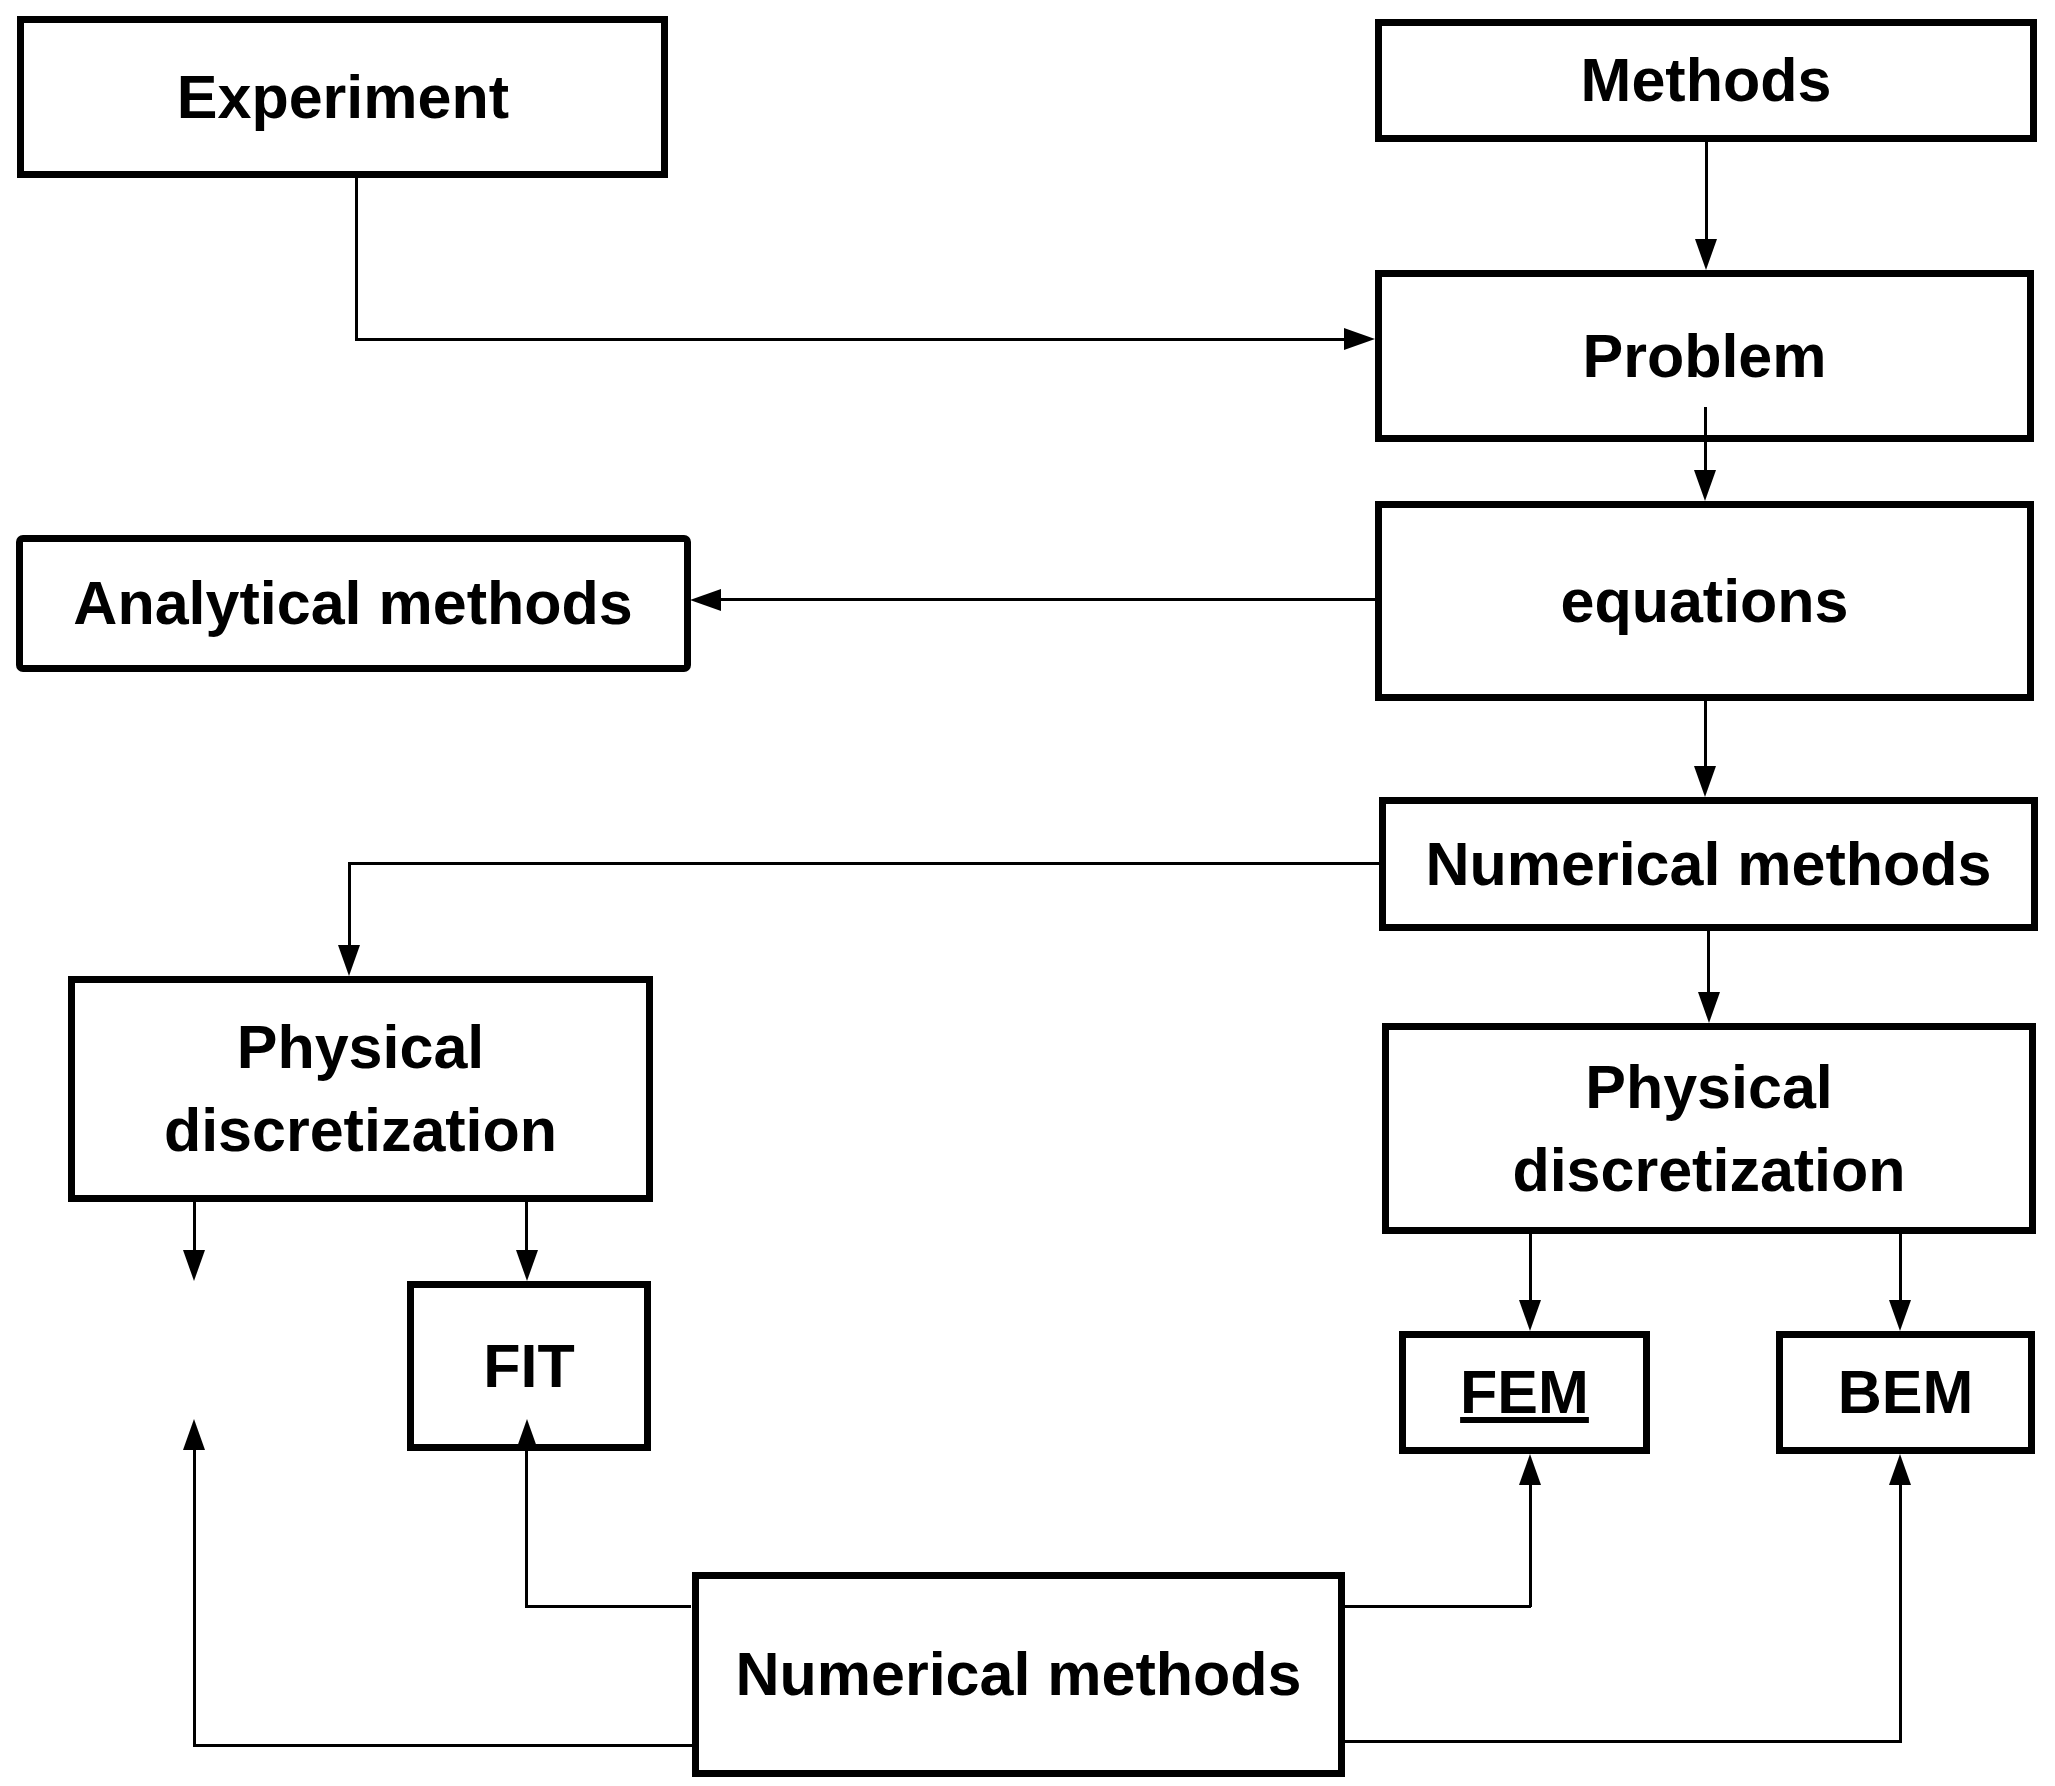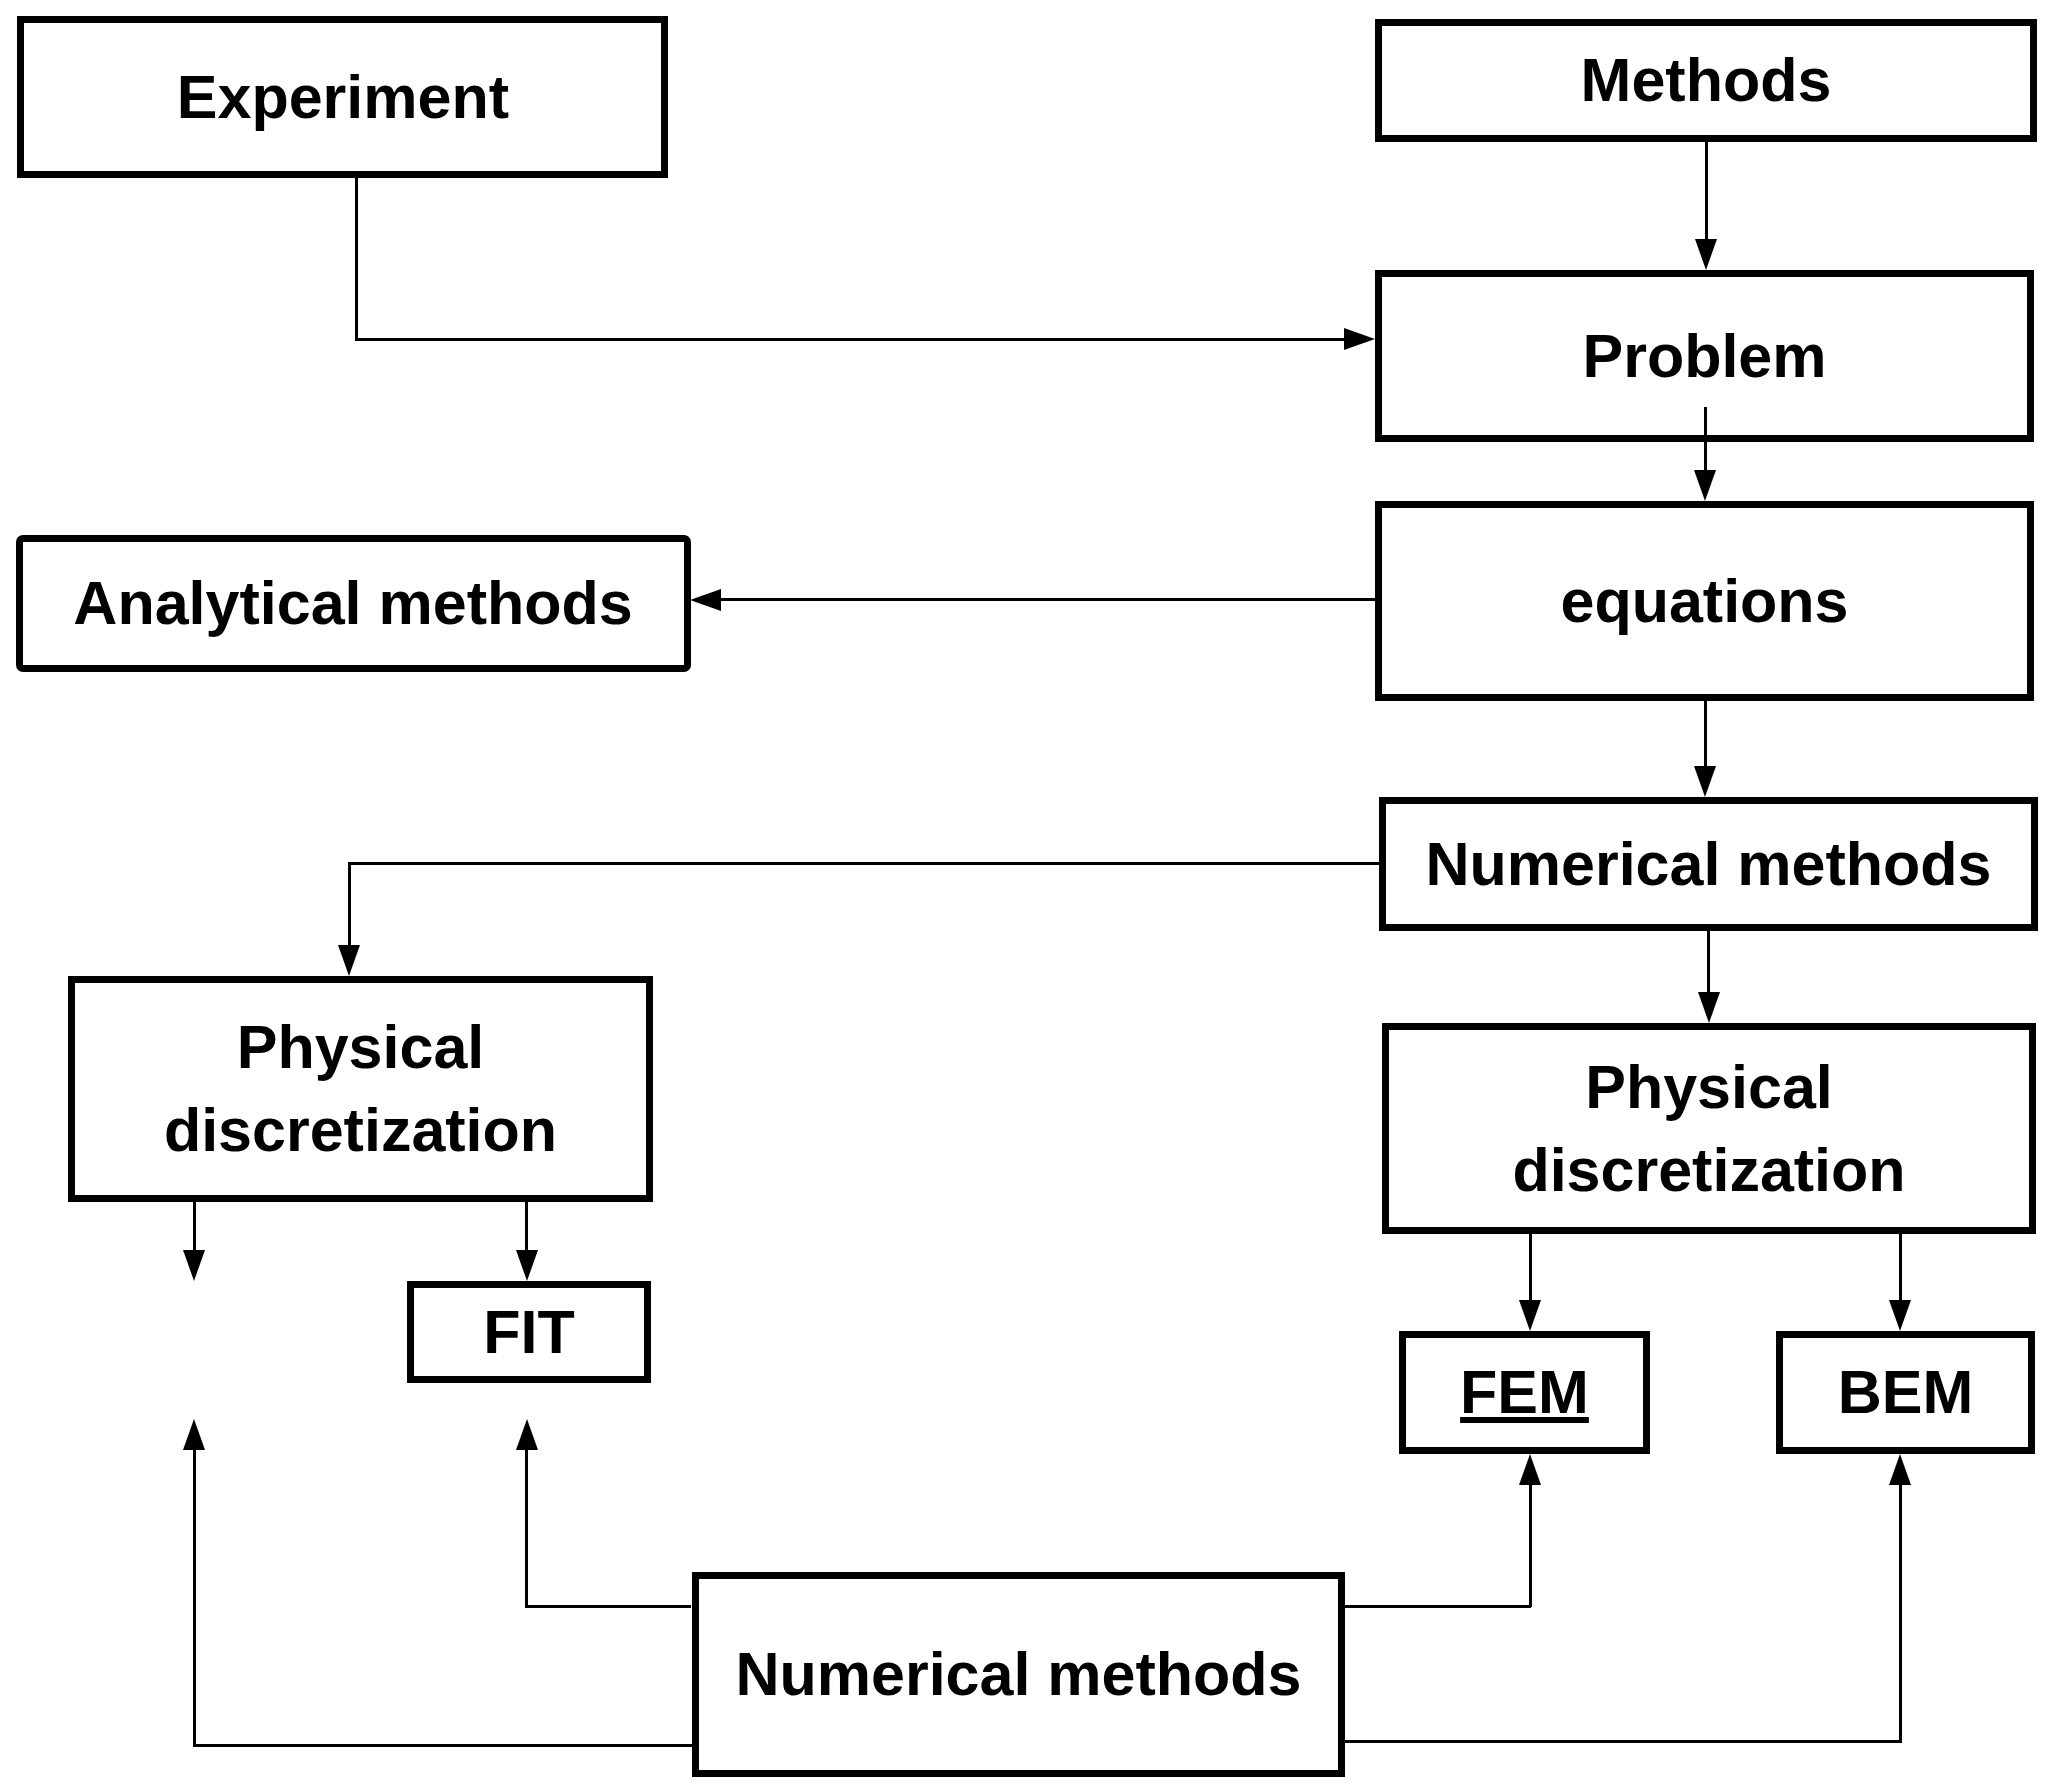--- a/index.html
+++ b/index.html
@@ -100,21 +100,21 @@
     <span>Physical</span>
     <span>discretization</span>
   </div>
 
   <div class="node" style="left:1382px; top:1023px; width:654px; height:211px;">
     <span>Physical</span>
     <span>discretization</span>
   </div>
 
 
-  <div class="node" style="left:407px; top:1281px; width:244px; height:102px;">
+  <div class="node" style="left:407px; top:1281px; width:244px; height:170px;">
     <span>FIT</span>
   </div>
 
   <div class="node" style="left:1399px; top:1331px; width:251px; height:123px;text-decoration:underline;">
     <span>FEM</span>
   </div>
 
   <div class="node" style="left:1776px; top:1331px; width:259px; height:123px;">
     <span>BEM</span>
   </div>

